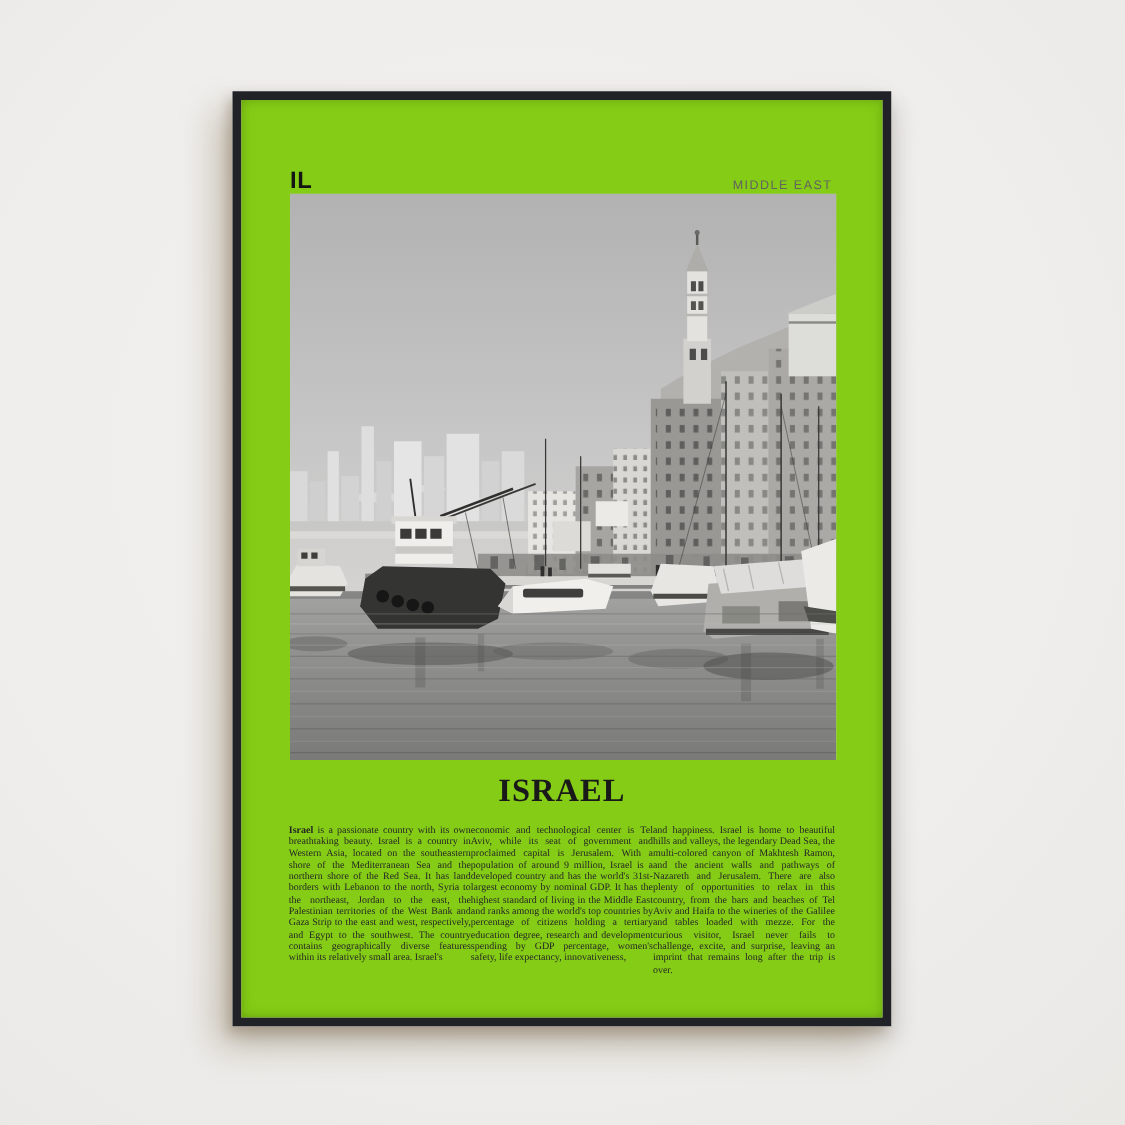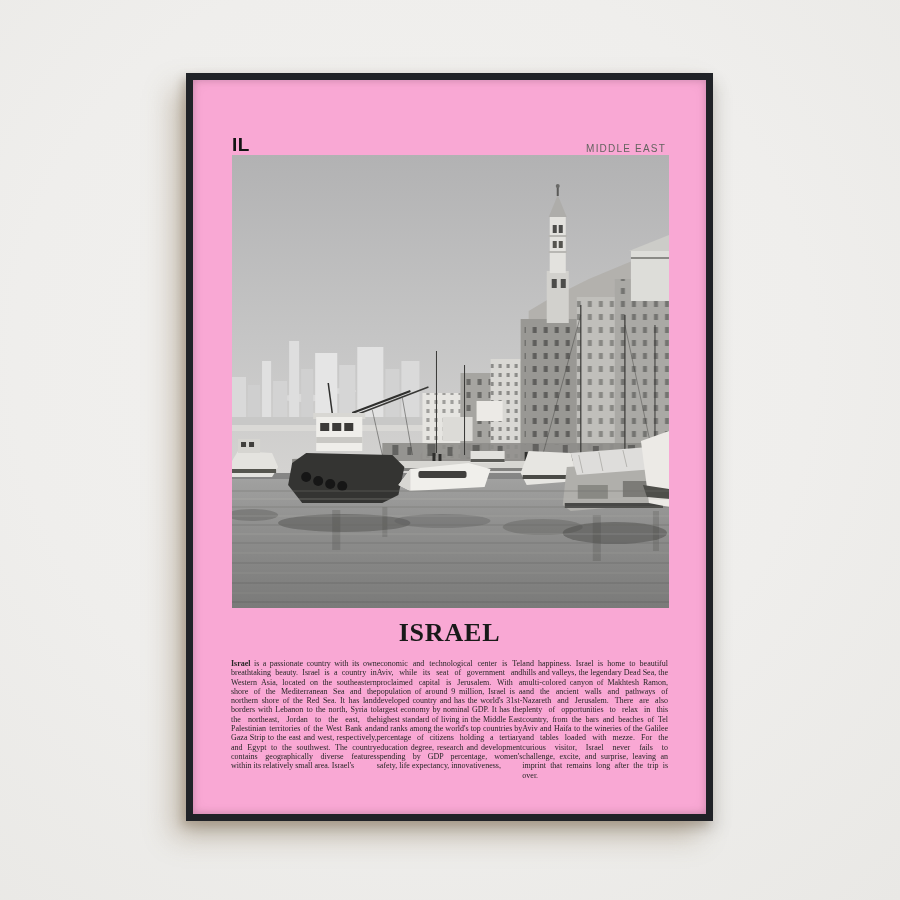--- a/index.html
+++ b/index.html
@@ -21,21 +21,21 @@
     border: 7px solid #202227;
     background: #f6f6f4;
     box-shadow:
       -14px 16px 26px rgba(135,112,82,0.38),
       -4px 5px 9px rgba(110,90,65,0.30),
       5px 9px 16px rgba(0,0,0,0.10);
   }
   .poster {
     position: absolute;
     left: 0; top: 0; right: 0; bottom: 0;
-    background: #f9a8d4;
+    background: #84cc16;
     box-shadow:
       inset 2px -2px 6px rgba(0,0,0,0.10),
       inset -2px 2px 6px rgba(0,0,0,0.07),
       inset 0 0 14px rgba(0,0,0,0.06);
   }
   .poster-header {
     position: absolute;
     left: 39px; right: 40px; top: 52px;
     height: 22px;
     display: flex;

